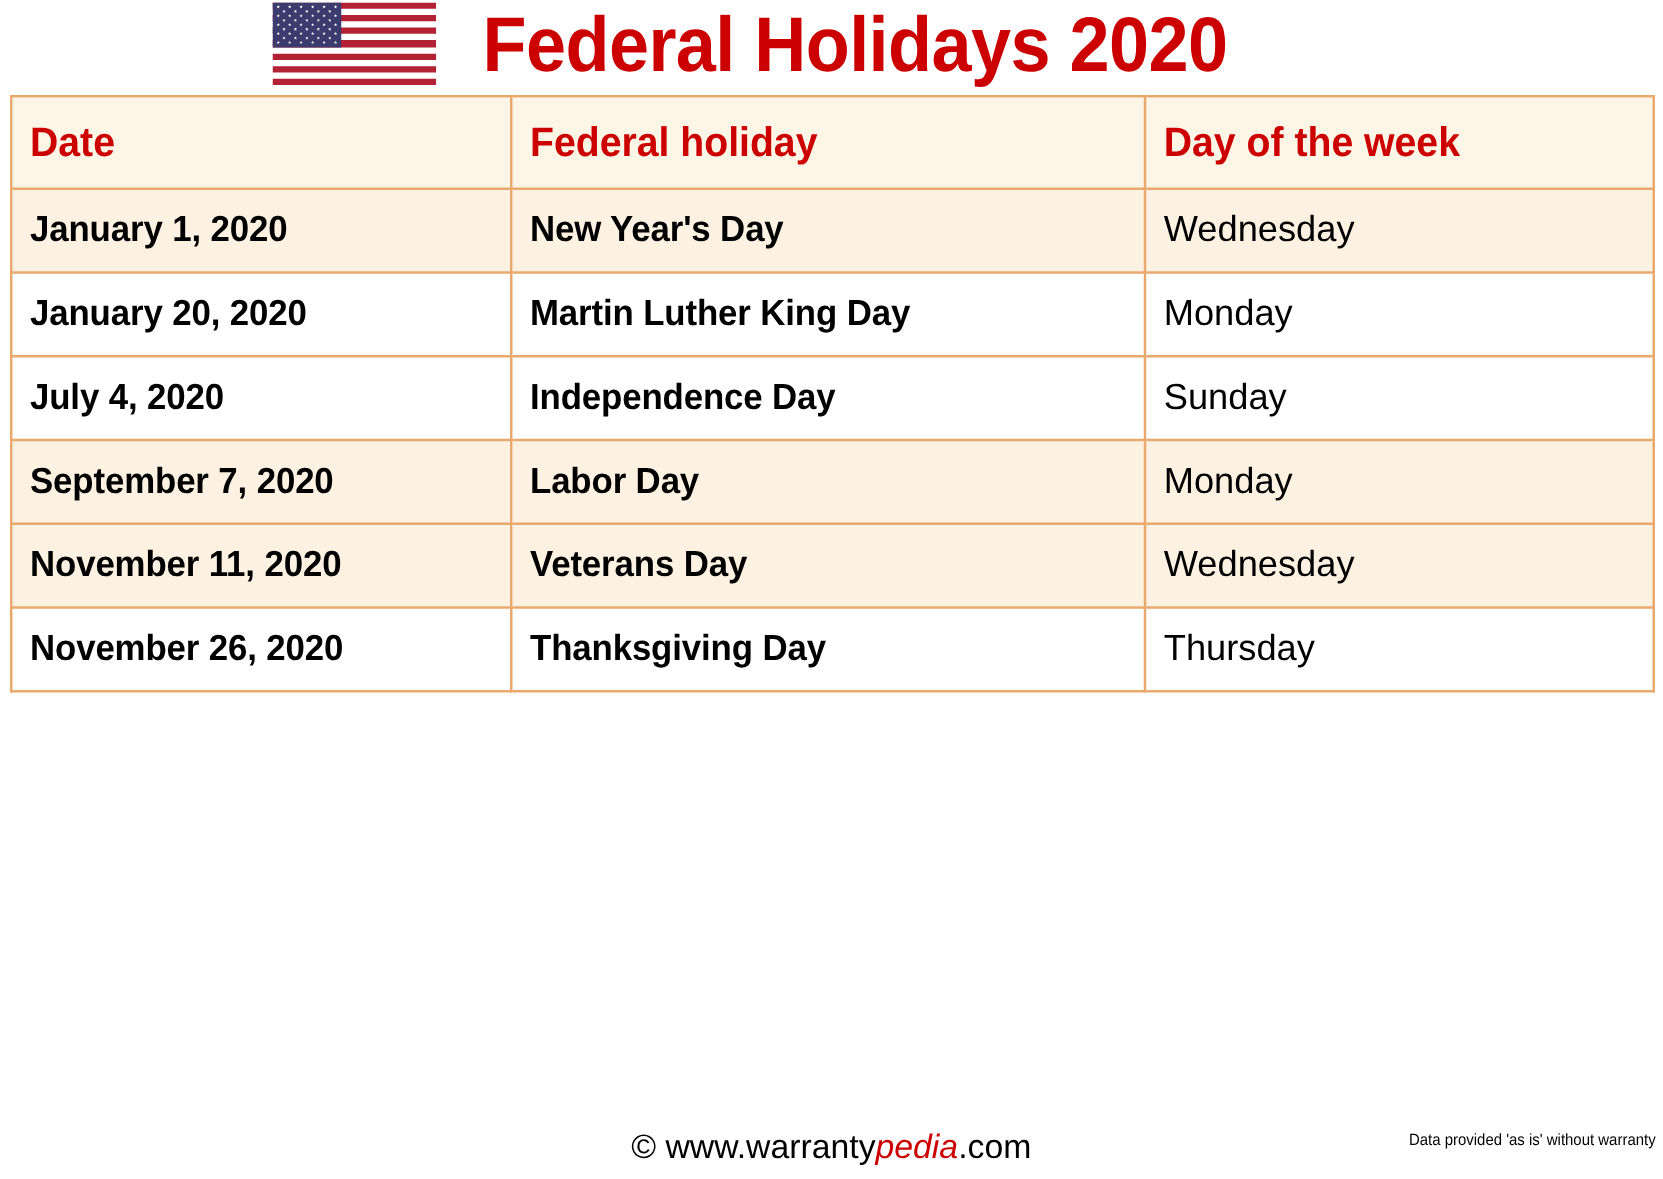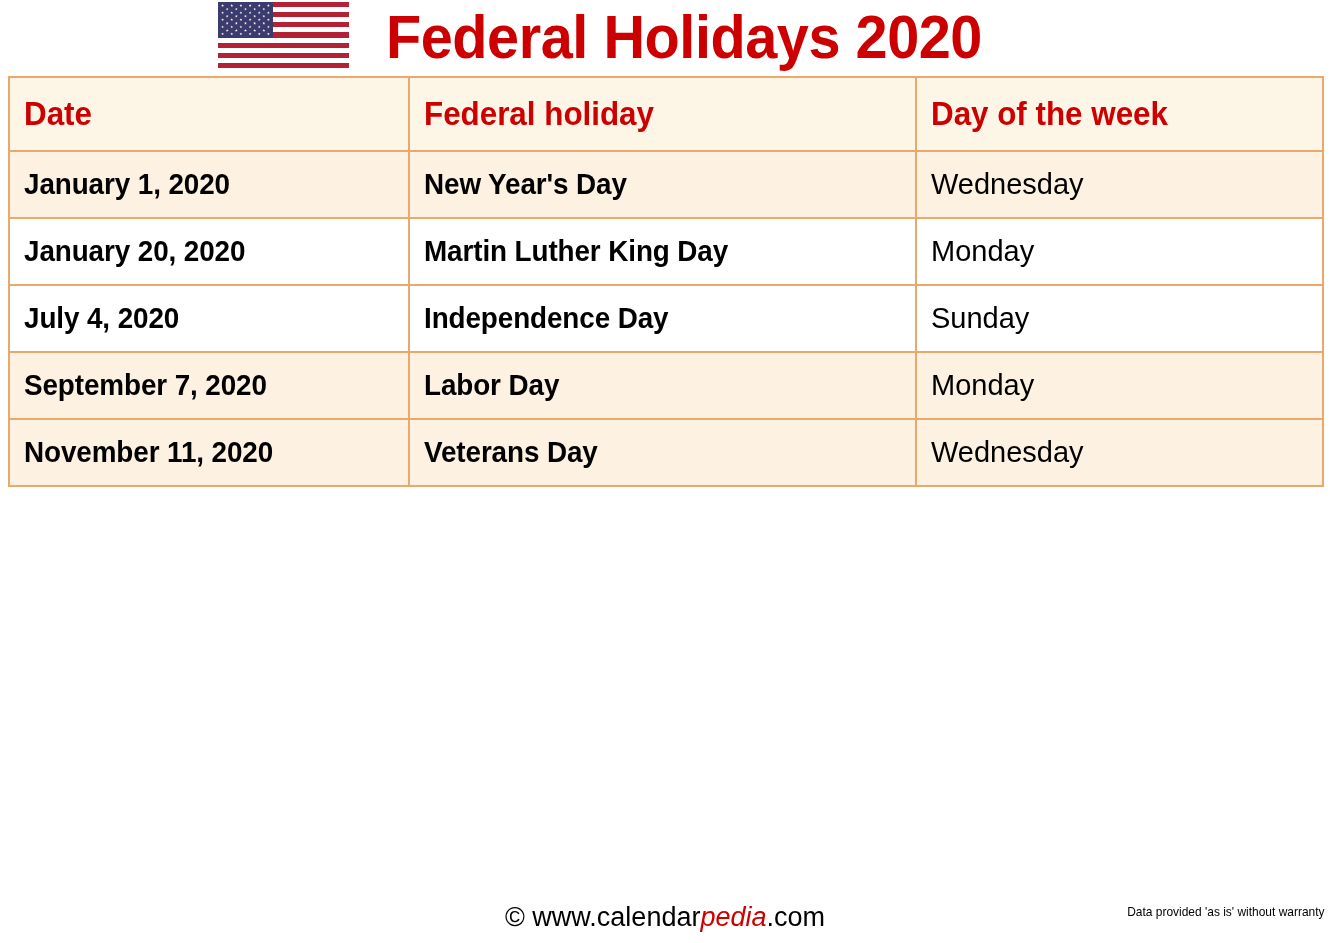--- a/index.html
+++ b/index.html
@@ -270,20 +270,25 @@
       <tr class="odd">
         <td class="date-cell"><span>September 7, 2020</span></td>
         <td class="holiday-cell"><span>Labor Day</span></td>
         <td class="dow-cell">Monday</td>
       </tr>
       <tr class="odd">
         <td class="date-cell"><span>November 11, 2020</span></td>
         <td class="holiday-cell"><span>Veterans Day</span></td>
         <td class="dow-cell">Wednesday</td>
       </tr>
+      <tr class="even">
+        <td class="date-cell"><span>November 26, 2020</span></td>
+        <td class="holiday-cell"><span>Thanksgiving Day</span></td>
+        <td class="dow-cell">Thursday</td>
+      </tr>
     </tbody>
 </table>
 
 <div class="footer-credit">
-  <span>© www.calendar</span><span class="pedia">pedia</span><span>.com</span>
+  <span>© www.warranty</span><span class="pedia">pedia</span><span>.com</span>
 </div>
 
 <div class="footer-disclaimer">Data provided 'as is' without warranty</div>
 
 </body></html>

